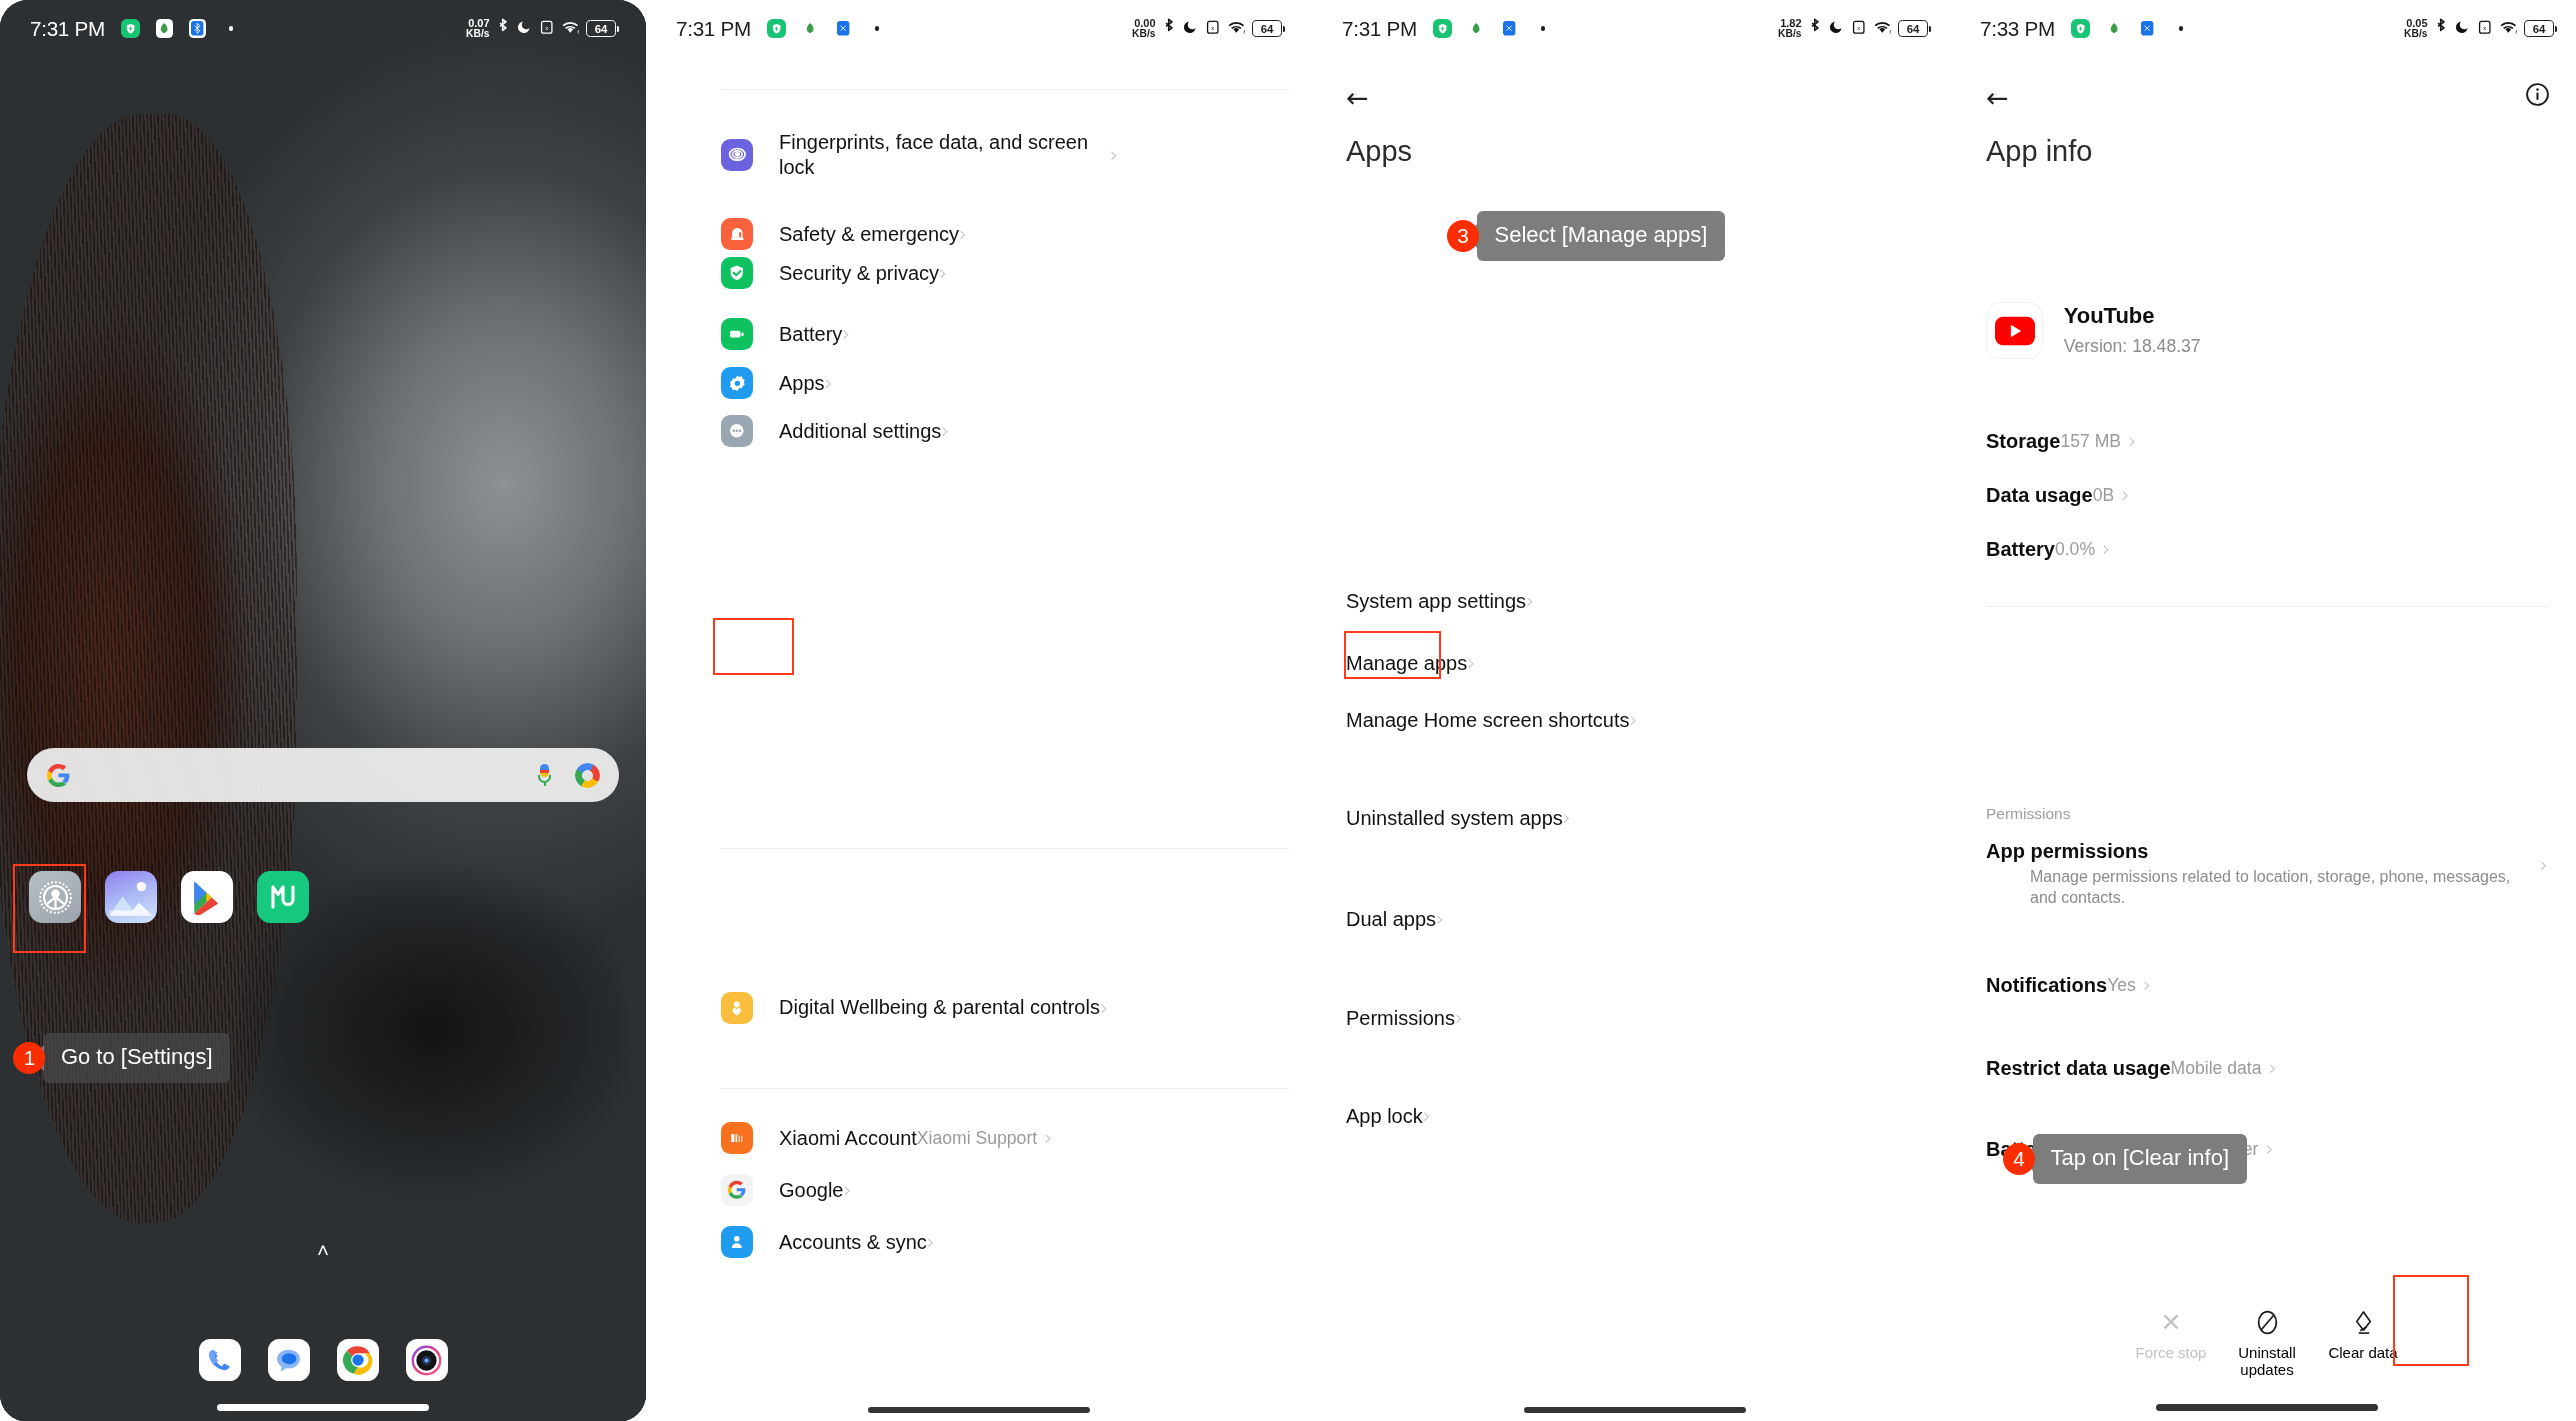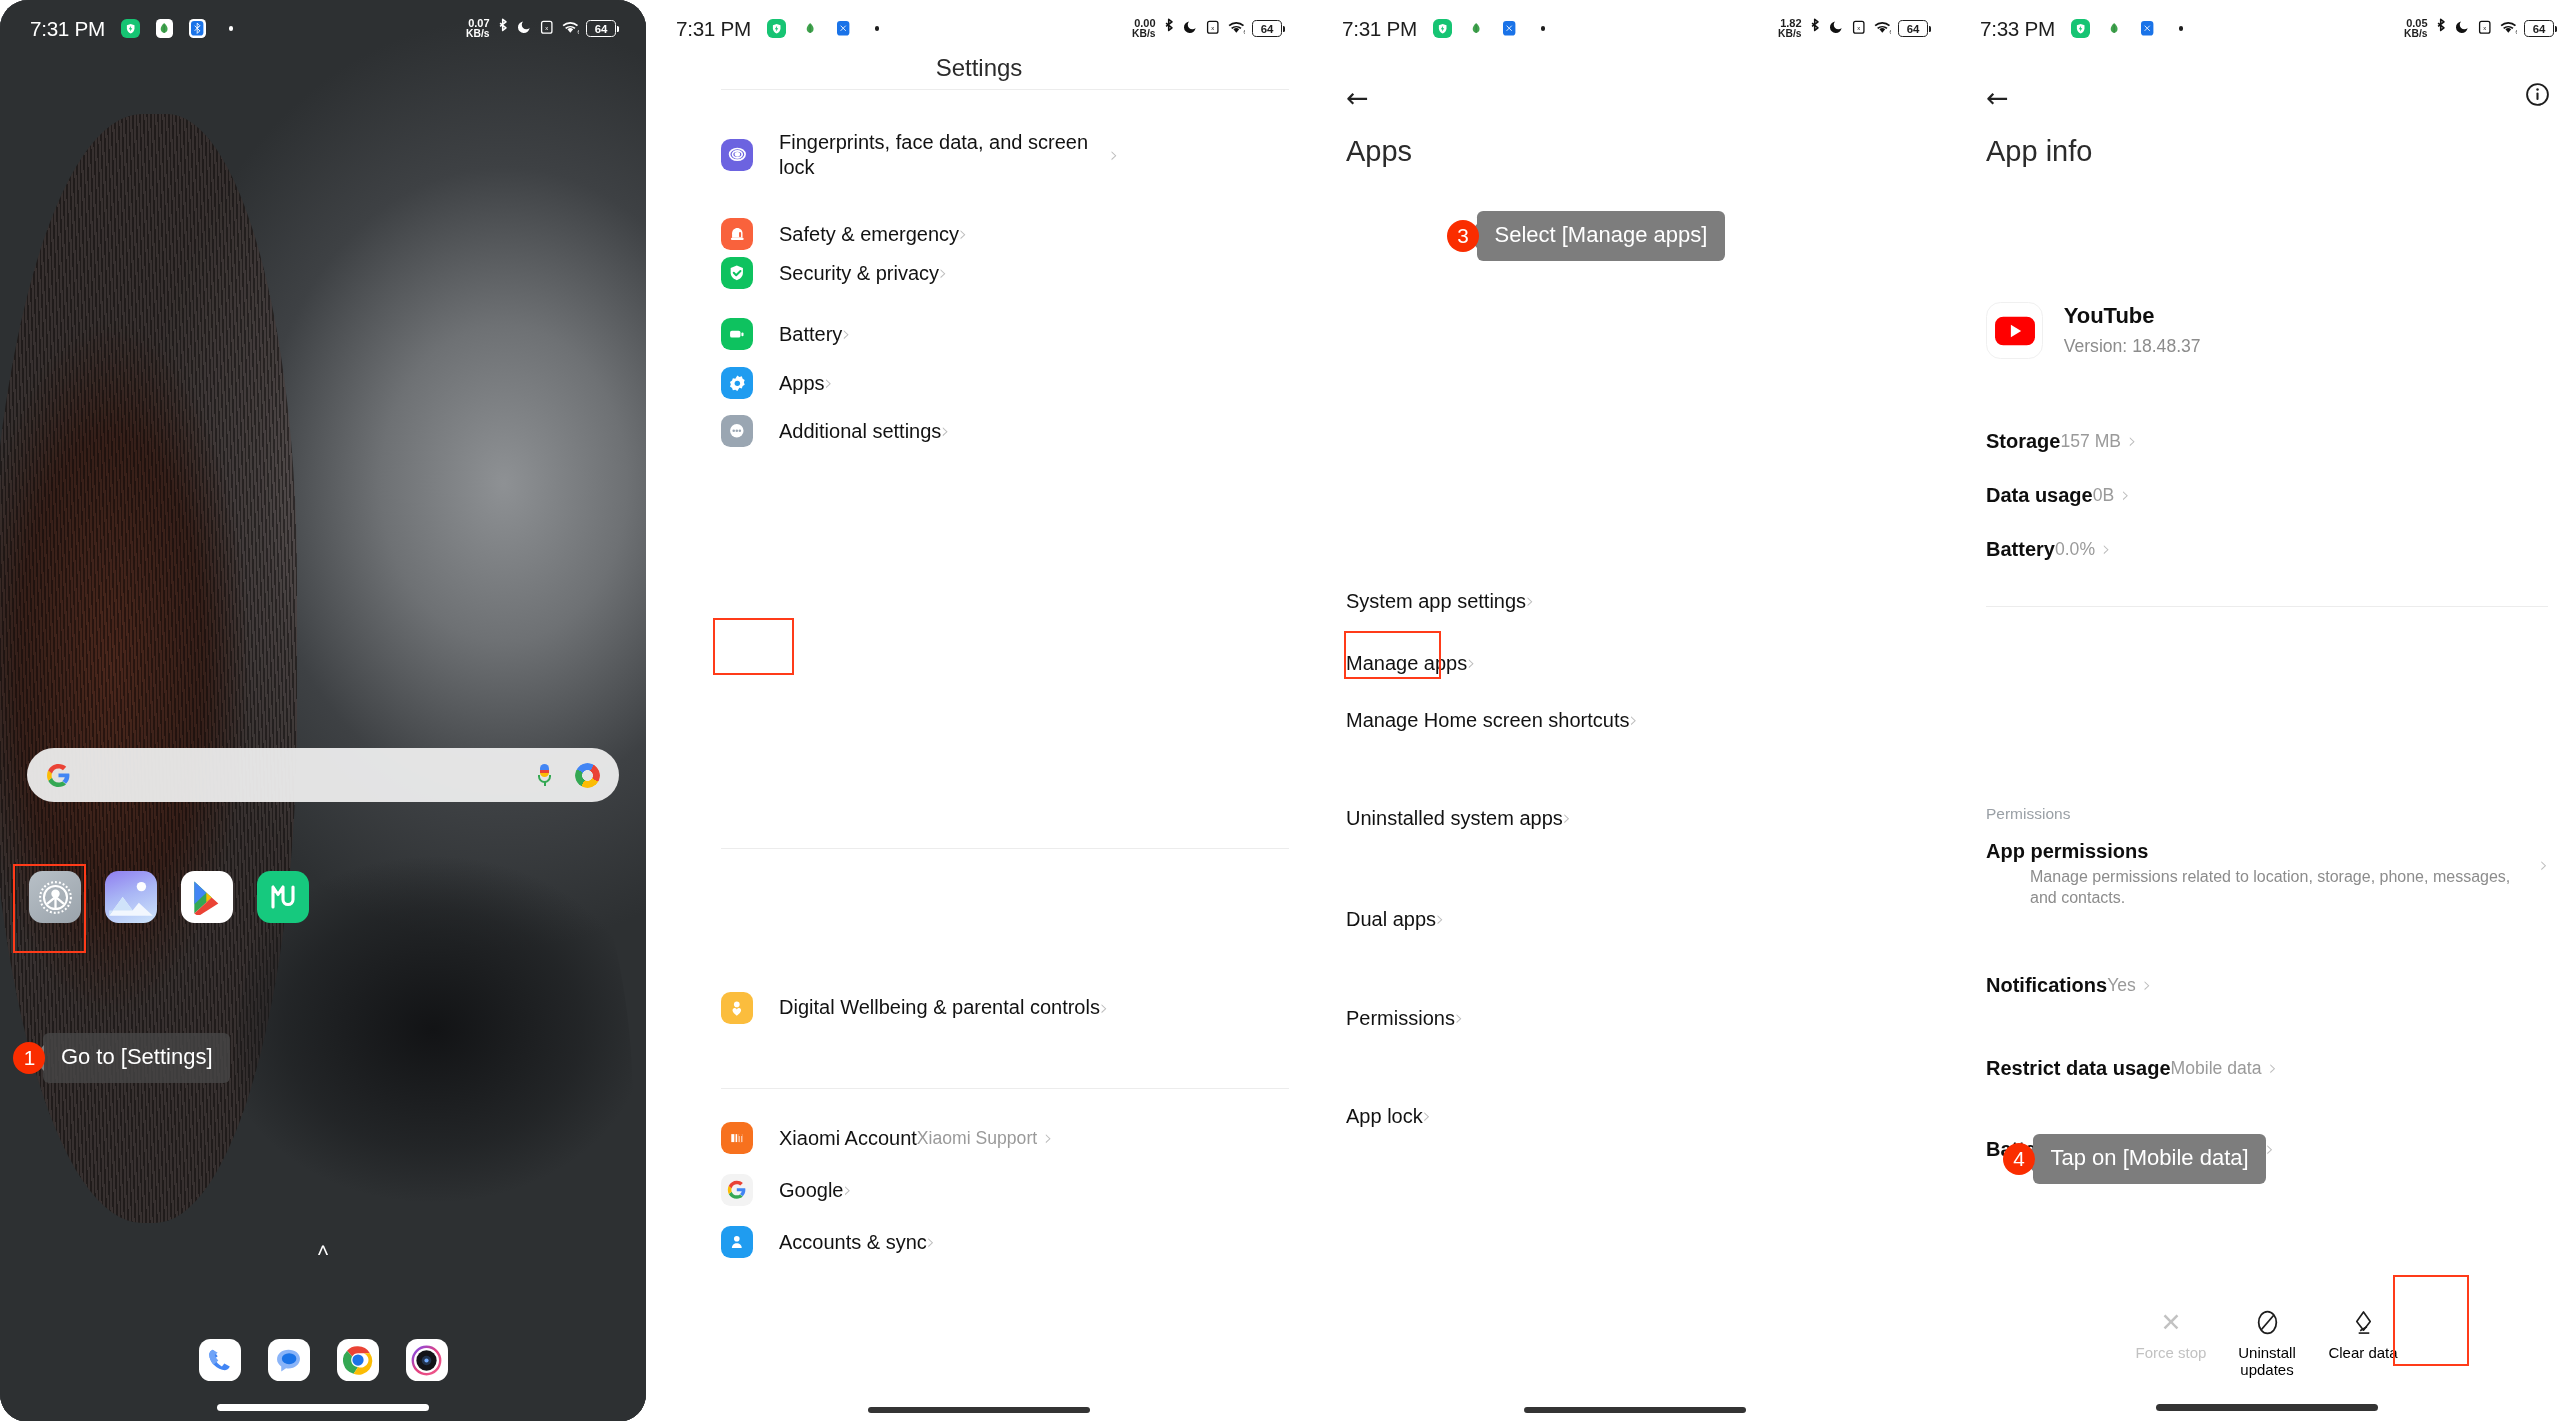--- a/index.html
+++ b/index.html
@@ -356,21 +356,20 @@
               <path d="M13 17l-4-5a6.5 6.5 0 018 0z" fill="#111"></path>
               <path d="M3 7a15 15 0 0120 0" fill="none" stroke="#111" stroke-width="2.4"></path>
               <path d="M6.5 11a10 10 0 0113 0" fill="none" stroke="#111" stroke-width="2.4"></path>
               <text x="23" y="19" font-size="7" fill="#111" font-family="sans-serif">6</text>
             </svg>
         </span>
         <span class="batt">64</span>
       </div>
     </div>
 
-    <div class="p2-title">Settings</div>
     <div class="p2-hr"></div>
 
     <div class="p2-row" style="position:absolute; top:116px; height:77px;">
       <span class="row-icon" style="background:#6c63e0;">
         <svg width="20.7" height="20.7" viewBox="0 0 32 32" fill="none" stroke="#fff" stroke-width="2.6">
           <ellipse cx="16" cy="16" rx="12" ry="9"></ellipse>
             <ellipse cx="16" cy="16" rx="7.5" ry="5.5"></ellipse>
             <ellipse cx="16" cy="16" rx="3" ry="2.4" fill="#fff"></ellipse>
         </svg>
       </span>
@@ -718,21 +717,21 @@
       <span class="chev" style="margin-left:0;">›</span>
     </div>
     <div class="p4-row" style="position:absolute; top:1126px; height:46px;">
       <span class="bold-lbl">Battery saver</span>
       <span class="row-value">MIUI Battery saver</span>
       <span class="chev" style="margin-left:0;">›</span>
     </div>
 
     <div class="callout" style="left:45px; top:1134px;">
       <span class="cbadge">4</span>
-      <span class="ctip">Tap on [Mobile data]</span>
+      <span class="ctip">Tap on [Clear info]</span>
     </div>
 
     <div class="actionbar">
       <div class="action">
         <div class="aicon dim">✕</div>
         <div class="albl dim">Force stop</div>
       </div>
       <div class="action">
         <div class="aicon">
           <svg width="25" height="27" viewBox="0 0 24 26">

